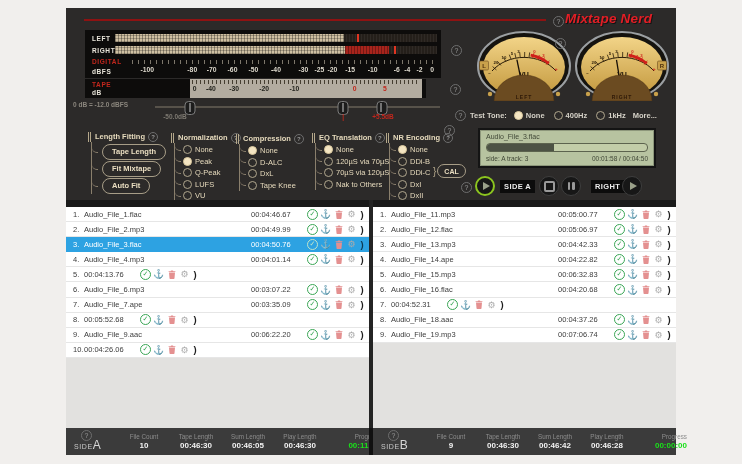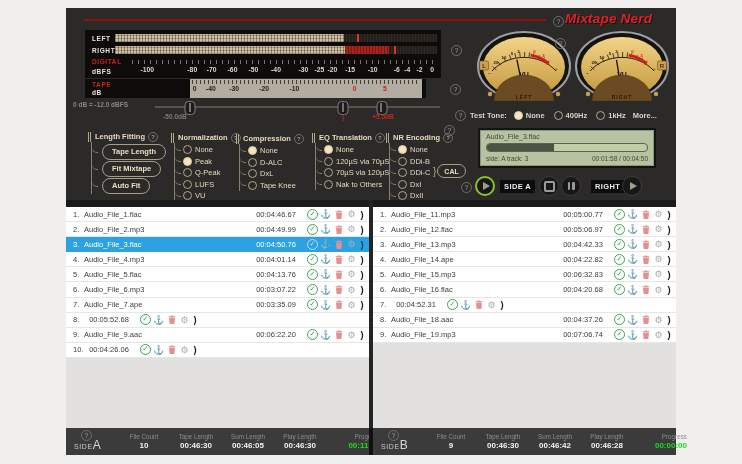--- a/index.html
+++ b/index.html
@@ -71,21 +71,21 @@
   .sidetag{position:absolute;background:#0c0c0c;color:#ececec;font-size:7.5px;font-weight:bold;padding:2px 4px;letter-spacing:.4px}
   
   .listbar{position:absolute;left:0;top:192px;width:610px;height:7px;background:#1a1a1a}
   .list{position:absolute;top:199px;width:303px;height:221px;background:#e2e1df;overflow:hidden}
   #list-a{left:0}#list-b{left:307px}
   .vdiv{position:absolute;left:303px;top:192px;width:4px;height:228px;background:#242424}
   .row{display:flex;align-items:center;height:14.1px;background:#fff;border-bottom:1px solid #e6e6e6;padding:0 3px 0 7px;font-size:7.5px;color:#3c3c3c}
   .row.selected{background:#2da2e2;border-bottom-color:#2da2e2;color:#fff}
   .num{width:11px;flex:none}
   .fname{flex:1;white-space:nowrap;overflow:hidden}
-  .dur{width:50px;text-align:center;margin-right:5px;flex:none}
+  .dur{width:50px;text-align:left;margin-right:5px;flex:none}
   .ic{width:13px;text-align:center;flex:none;display:flex;justify-content:center;align-items:center}
   .check{width:9px;height:9px;border:1px solid #3aa655;border-radius:50%;color:#3aa655;font-size:7px;line-height:8px;text-align:center;display:block}
   .row.selected .check{border-color:#bfe4cb;color:#bfe4cb}
   .anchor{font-size:9px;color:#c3c9cd;font-weight:normal;width:13px;text-align:center}
   .anchor.on{color:#141414;font-weight:bold}
   .row.selected .anchor{color:#9fcfe8}
   .gear{font-size:9px;color:#ababab;width:13px;text-align:center}
   .chev{font-size:9.5px;font-weight:bold;color:#1c1c1c;width:8px;text-align:center;flex:none}
   .row.selected .chev{color:#0b3952}
   
@@ -510,21 +510,20 @@
     <span class="ic">
       <svg width="8" height="9" viewBox="0 0 8 9">
             <path fill="#e49090" d="M1 2.4h6l-.5 5.9c0 .4-.3.7-.7.7H2.2c-.4 0-.7-.3-.7-.7L1 2.4zM3 .4h2l.4.8H7.4v.7H.6v-.7h2L3 .4z"></path>
           </svg>
     </span>
     <span class="gear">⚙</span>
     <span class="chev">)</span>
   </div>
       <div class="row">
     <span class="num">5.</span>
-    <span class="fname">Audio_File_5.flac</span>
     <span class="dur">00:04:13.76</span>
     <span class="ic">
           <span class="check">✓</span>
         </span>
     <span class="anchor">⚓</span>
     <span class="ic">
       <svg width="8" height="9" viewBox="0 0 8 9">
             <path fill="#e49090" d="M1 2.4h6l-.5 5.9c0 .4-.3.7-.7.7H2.2c-.4 0-.7-.3-.7-.7L1 2.4zM3 .4h2l.4.8H7.4v.7H.6v-.7h2L3 .4z"></path>
           </svg>
     </span>

